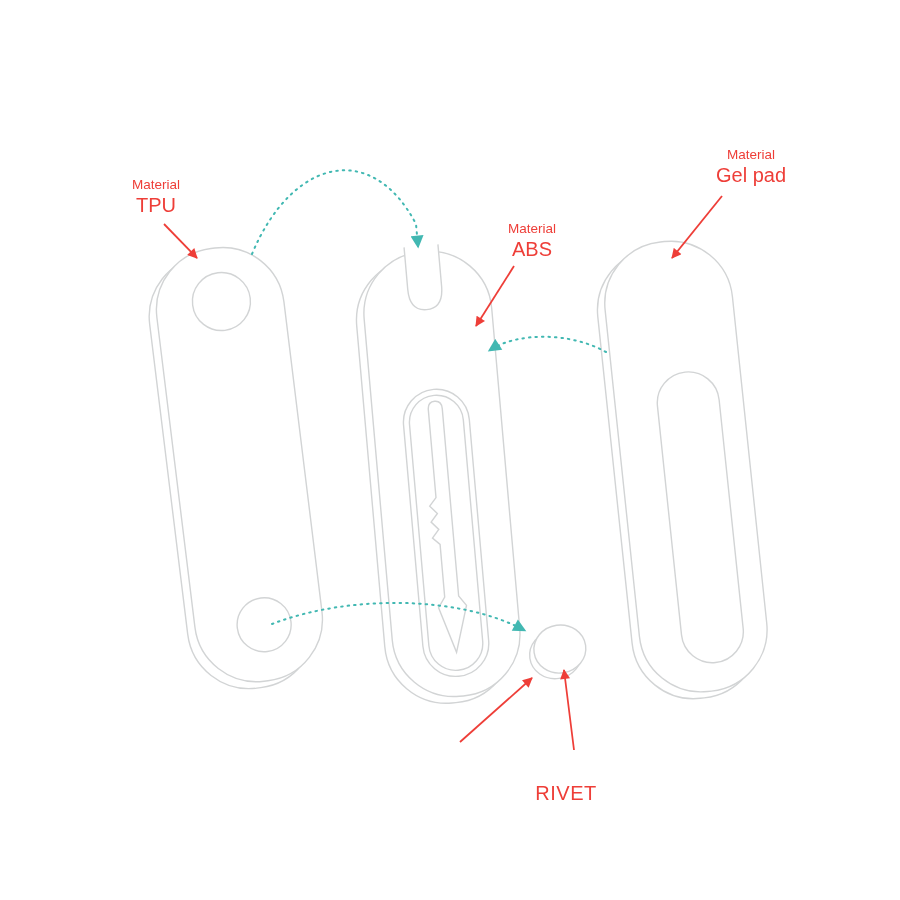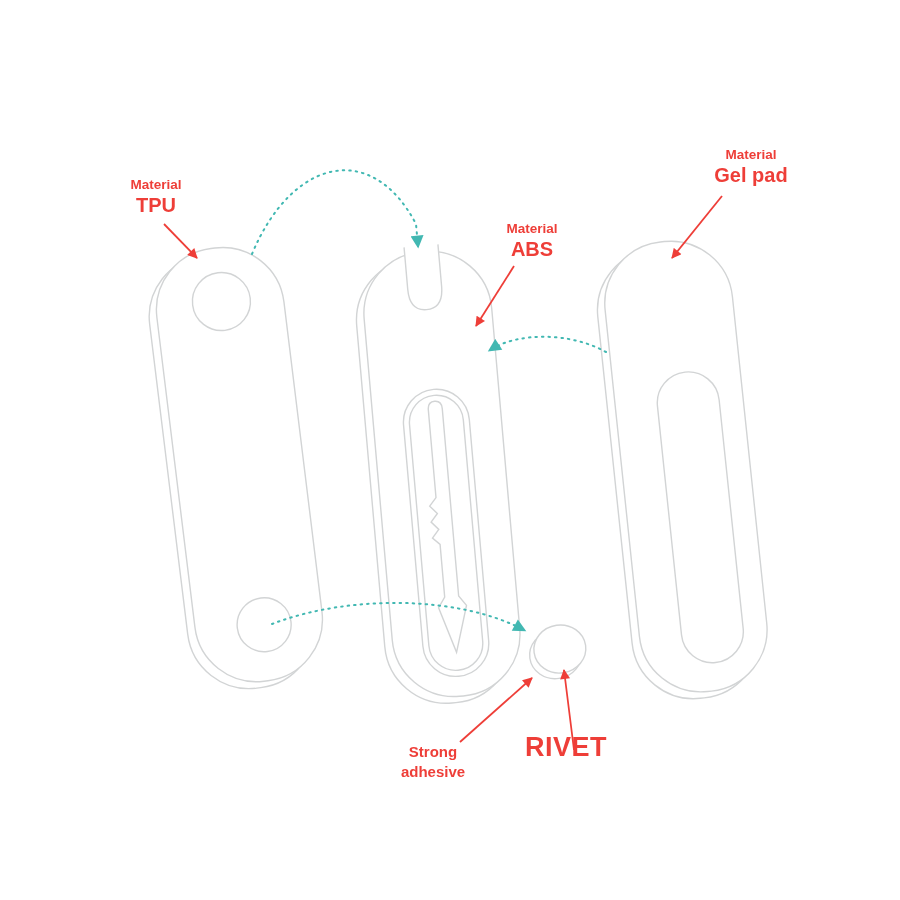--- a/index.html
+++ b/index.html
@@ -2,29 +2,29 @@
 <html><head>
 <meta charset="utf-8">
 <style>
   html,body{margin:0;padding:0;background:#fff;}
   .canvas{
     position:relative;width:900px;height:900px;background:#fff;
     font-family:"Liberation Sans",sans-serif;overflow:hidden;
   }
   .canvas svg{position:absolute;left:0;top:0;}
   .label{
-    position:absolute;color:#ee3e38;font-weight:700;text-align:center;line-height:1.3;
+    position:absolute;color:#ee3e38;font-weight:400;text-align:center;line-height:1.3;
   }
   .label .sub{font-size:13.5px;}
   .label .big{font-size:20px;line-height:1.1;}
   .label-tpu{left:110px;top:176px;width:92px;}
   .label-abs{left:486px;top:220px;width:92px;}
   .label-gel{left:696px;top:146px;width:110px;}
   .label-adh{left:388px;top:742px;width:90px;font-size:15px;}
-  .label-rivet{left:521px;top:730px;width:90px;font-size:27px;letter-spacing:.5px;}
+  .label-rivet{left:521px;top:780px;width:90px;font-size:20px;letter-spacing:.5px;}
 </style>
 </head>
 <body>
 
 <div class="canvas">
 
   <svg width="900" height="900" viewBox="0 0 900 900">
     <defs>
       <marker id="redArrow" viewBox="0 0 10 10" refX="9" refY="5" markerWidth="11" markerHeight="10" markerUnits="userSpaceOnUse" orient="auto">
         <path d="M0,0 L10,5 L0,10 Z" fill="#ee3e38"></path>
@@ -86,22 +86,18 @@
   <div class="label label-abs">
     <div class="sub">Material</div>
     <div class="big">ABS</div>
   </div>
 
   <div class="label label-gel">
     <div class="sub">Material</div>
     <div class="big">Gel pad</div>
   </div>
 
-  <div class="label label-adh">
-    <div>Strong</div>
-    <div>adhesive</div>
-  </div>
 
   <div class="label label-rivet">
     <div>RIVET</div>
   </div>
 
 </div>
 
 </body></html>

